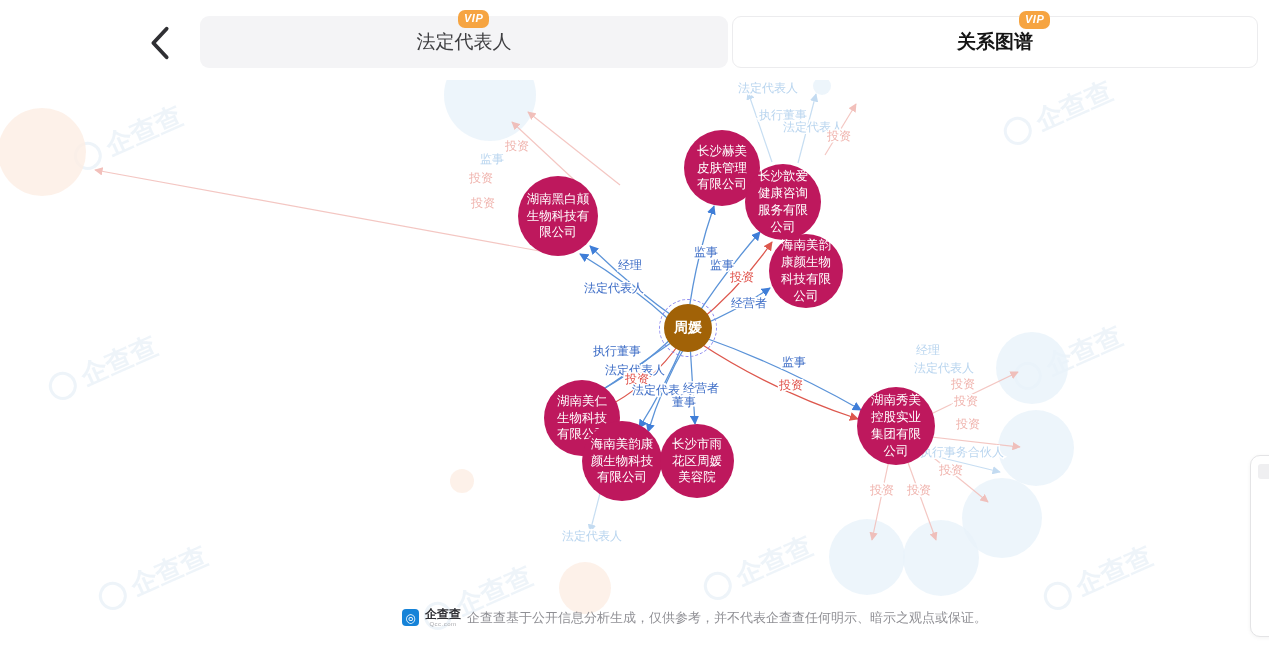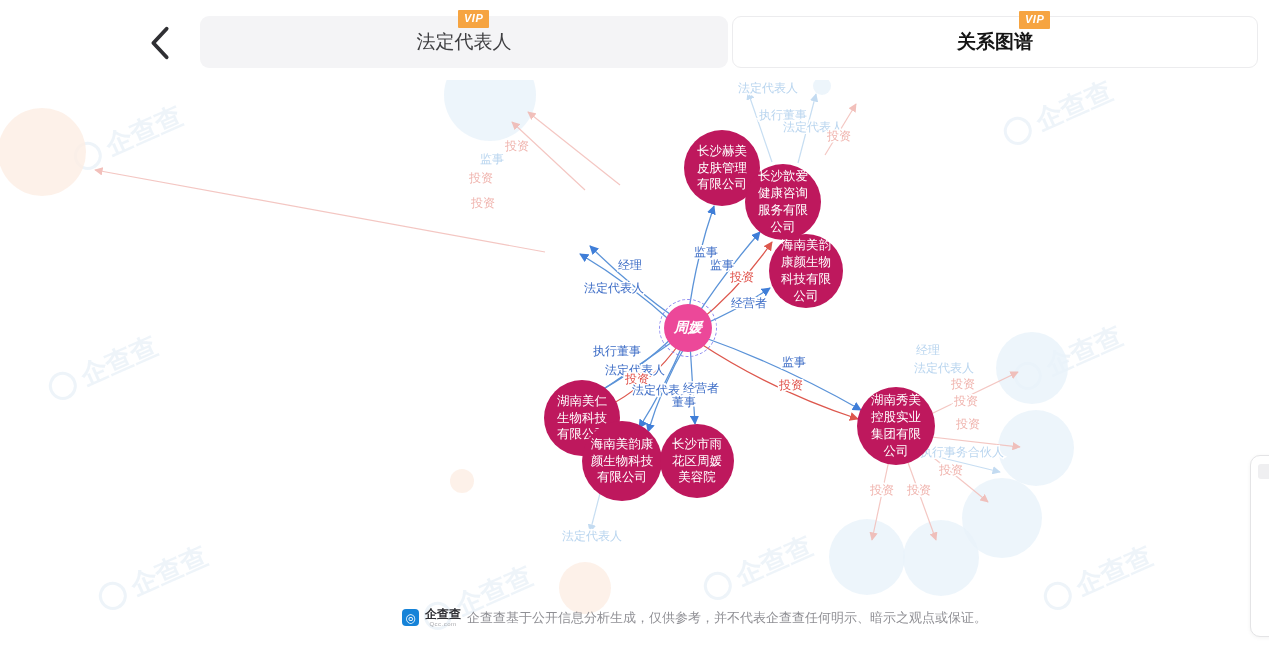--- a/index.html
+++ b/index.html
@@ -4,33 +4,33 @@
 <style>
   html,body{margin:0;padding:0;background:#fff;font-family:"Liberation Sans","DejaVu Sans",sans-serif;}
   .stage{position:relative;width:1269px;height:660px;background:#fff;overflow:hidden;}
 
   
   .header{position:absolute;top:0;left:0;right:0;height:80px;background:#fff;z-index:10;}
   .back{position:absolute;left:145px;top:24px;width:30px;height:38px;cursor:pointer;}
   .tab{position:absolute;top:16px;height:52px;border-radius:9px;display:flex;align-items:center;justify-content:center;font-size:19px;color:#3f3f42;box-sizing:border-box;cursor:pointer;}
   .tab1{left:200px;width:528px;background:#f4f4f6;}
   .tab2{left:732px;width:526px;background:#fff;border:1px solid #ececee;font-weight:bold;color:#151515;}
-  .vip{position:absolute;top:-6px;background:#f6a441;color:#fff;font-size:11px;font-weight:bold;font-style:italic;padding:3px 6px 4px;border-radius:1px;line-height:1;letter-spacing:.5px;}
+  .vip{position:absolute;top:-6px;background:#f6a441;color:#fff;font-size:11px;font-weight:bold;font-style:italic;padding:3px 6px 4px;border-radius:7px;line-height:1;letter-spacing:.5px;}
   .tab1 .vip{left:calc(50% - 6px);}
   .tab2 .vip{left:calc(50% + 24px);}
 
   
   .watermark{position:absolute;display:flex;align-items:center;gap:7px;color:#e3edf6;opacity:.6;transform:rotate(-24deg);font-weight:bold;font-size:27px;z-index:0;pointer-events:none;white-space:nowrap;}
   .wm-ring{width:22px;height:22px;border:3px solid #e3edf6;border-radius:50%;flex:0 0 auto;}
 
   
   #graph-svg{position:absolute;left:0;top:0;z-index:1;}
   .nodes{position:absolute;inset:0;z-index:2;pointer-events:none;}
   .g-node{position:absolute;border-radius:50%;background:#be185d;color:#fff;display:flex;align-items:center;justify-content:center;text-align:center;font-size:12.5px;font-weight:500;line-height:1.35;padding:0 8px;box-sizing:border-box;cursor:pointer;pointer-events:auto;}
-  .g-center{position:absolute;border-radius:50%;background:#ec4899;color:#fff;display:flex;align-items:center;justify-content:center;text-align:center;font-size:14px;font-weight:bold;cursor:pointer;pointer-events:auto;outline:1.5px dashed #8c8af0;outline-offset:4px;font-style:italic;}
+  .g-center{position:absolute;border-radius:50%;background:#a16207;color:#fff;display:flex;align-items:center;justify-content:center;text-align:center;font-size:14px;font-weight:bold;cursor:pointer;pointer-events:auto;outline:1.5px dashed #8c8af0;outline-offset:4px;}
   text.elabel{font-size:12px;paint-order:stroke;stroke:#ffffff;stroke-width:3px;text-anchor:middle;font-family:"Liberation Sans","DejaVu Sans",sans-serif;}
   text.t-blue{fill:#3c6cc6;}
   text.t-red{fill:#e04f48;}
   text.t-pink{fill:#f0b4ae;}
   text.t-lblue{fill:#b9d5ef;}
 
   
   .side-panel{position:absolute;left:1250px;top:455px;width:44px;height:180px;background:#fff;border:1px solid #e4e4e6;border-radius:10px;box-shadow:0 1px 4px rgba(0,0,0,.05);z-index:4;cursor:pointer;}
   .side-panel .sq{position:absolute;left:7px;top:8px;width:14px;height:15px;background:#efeff1;border-radius:3px;}
 
@@ -175,20 +175,21 @@
         <text x="701" y="392" class="elabel t-blue">经营者</text>
         <text x="794" y="366" class="elabel t-blue">监事</text>
         <text x="791" y="389" class="elabel t-red">投资</text>
       </g>
   </svg>
 
   <div class="nodes" id="nodes-layer">
       <div class="g-node" style="left: 684px; top: 130px; width: 76px; height: 76px;">长沙赫美皮肤管理有限公司</div>
       <div class="g-node" style="left: 745px; top: 164px; width: 76px; height: 76px;">长沙歆爱健康咨询服务有限公司</div>
       <div class="g-node" style="left: 769px; top: 234px; width: 74px; height: 74px;">海南美韵康颜生物科技有限公司</div>
+      <div class="g-node" style="left: 518px; top: 176px; width: 80px; height: 80px;">湖南黑白颠生物科技有限公司</div>
       <div class="g-node" style="left: 544px; top: 380px; width: 76px; height: 76px;">湖南美仁生物科技有限公司</div>
       <div class="g-node" style="left: 582px; top: 421px; width: 80px; height: 80px;">海南美韵康颜生物科技有限公司</div>
       <div class="g-node" style="left: 857px; top: 387px; width: 78px; height: 78px;">湖南秀美控股实业集团有限公司</div>
       <div class="g-node" style="left: 660px; top: 424px; width: 74px; height: 74px;">长沙市雨花区周媛美容院</div>
       <div class="g-center" style="left: 664px; top: 304px; width: 48px; height: 48px;">周媛</div>
     </div>
 
   <div class="header">
     <svg class="back" viewBox="0 0 30 40">
       <polyline points="22,5 8,20 22,35" fill="none" stroke="#2f2f33" stroke-width="4" stroke-linecap="round" stroke-linejoin="round"></polyline>

